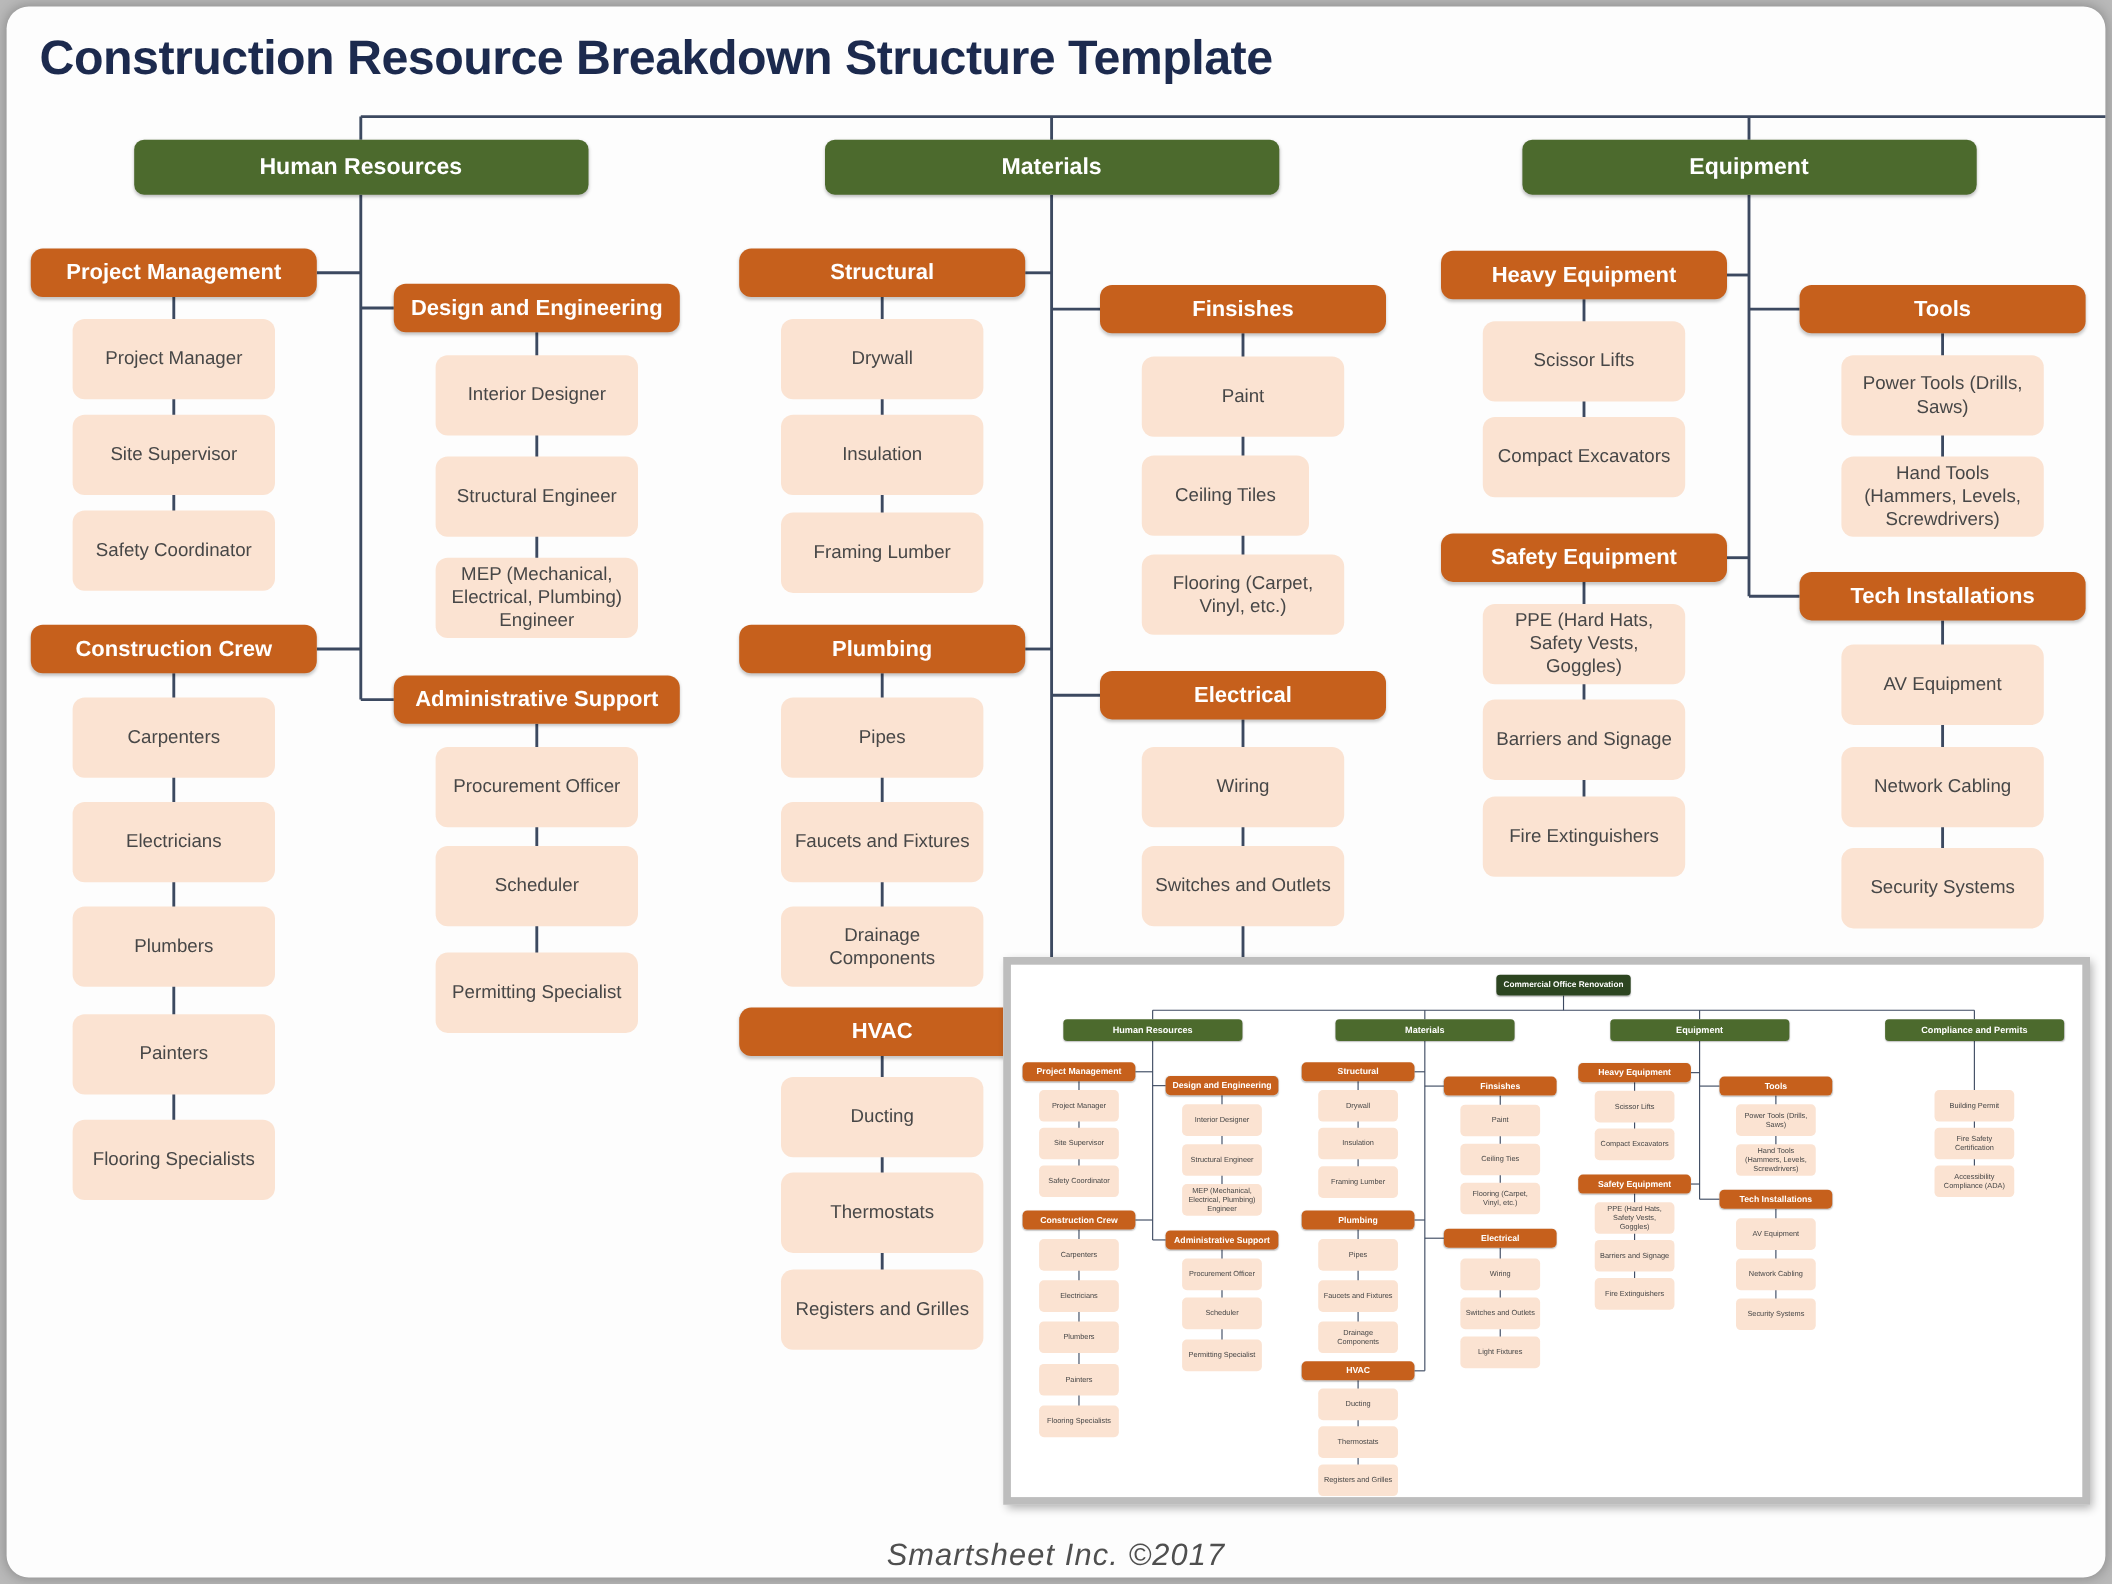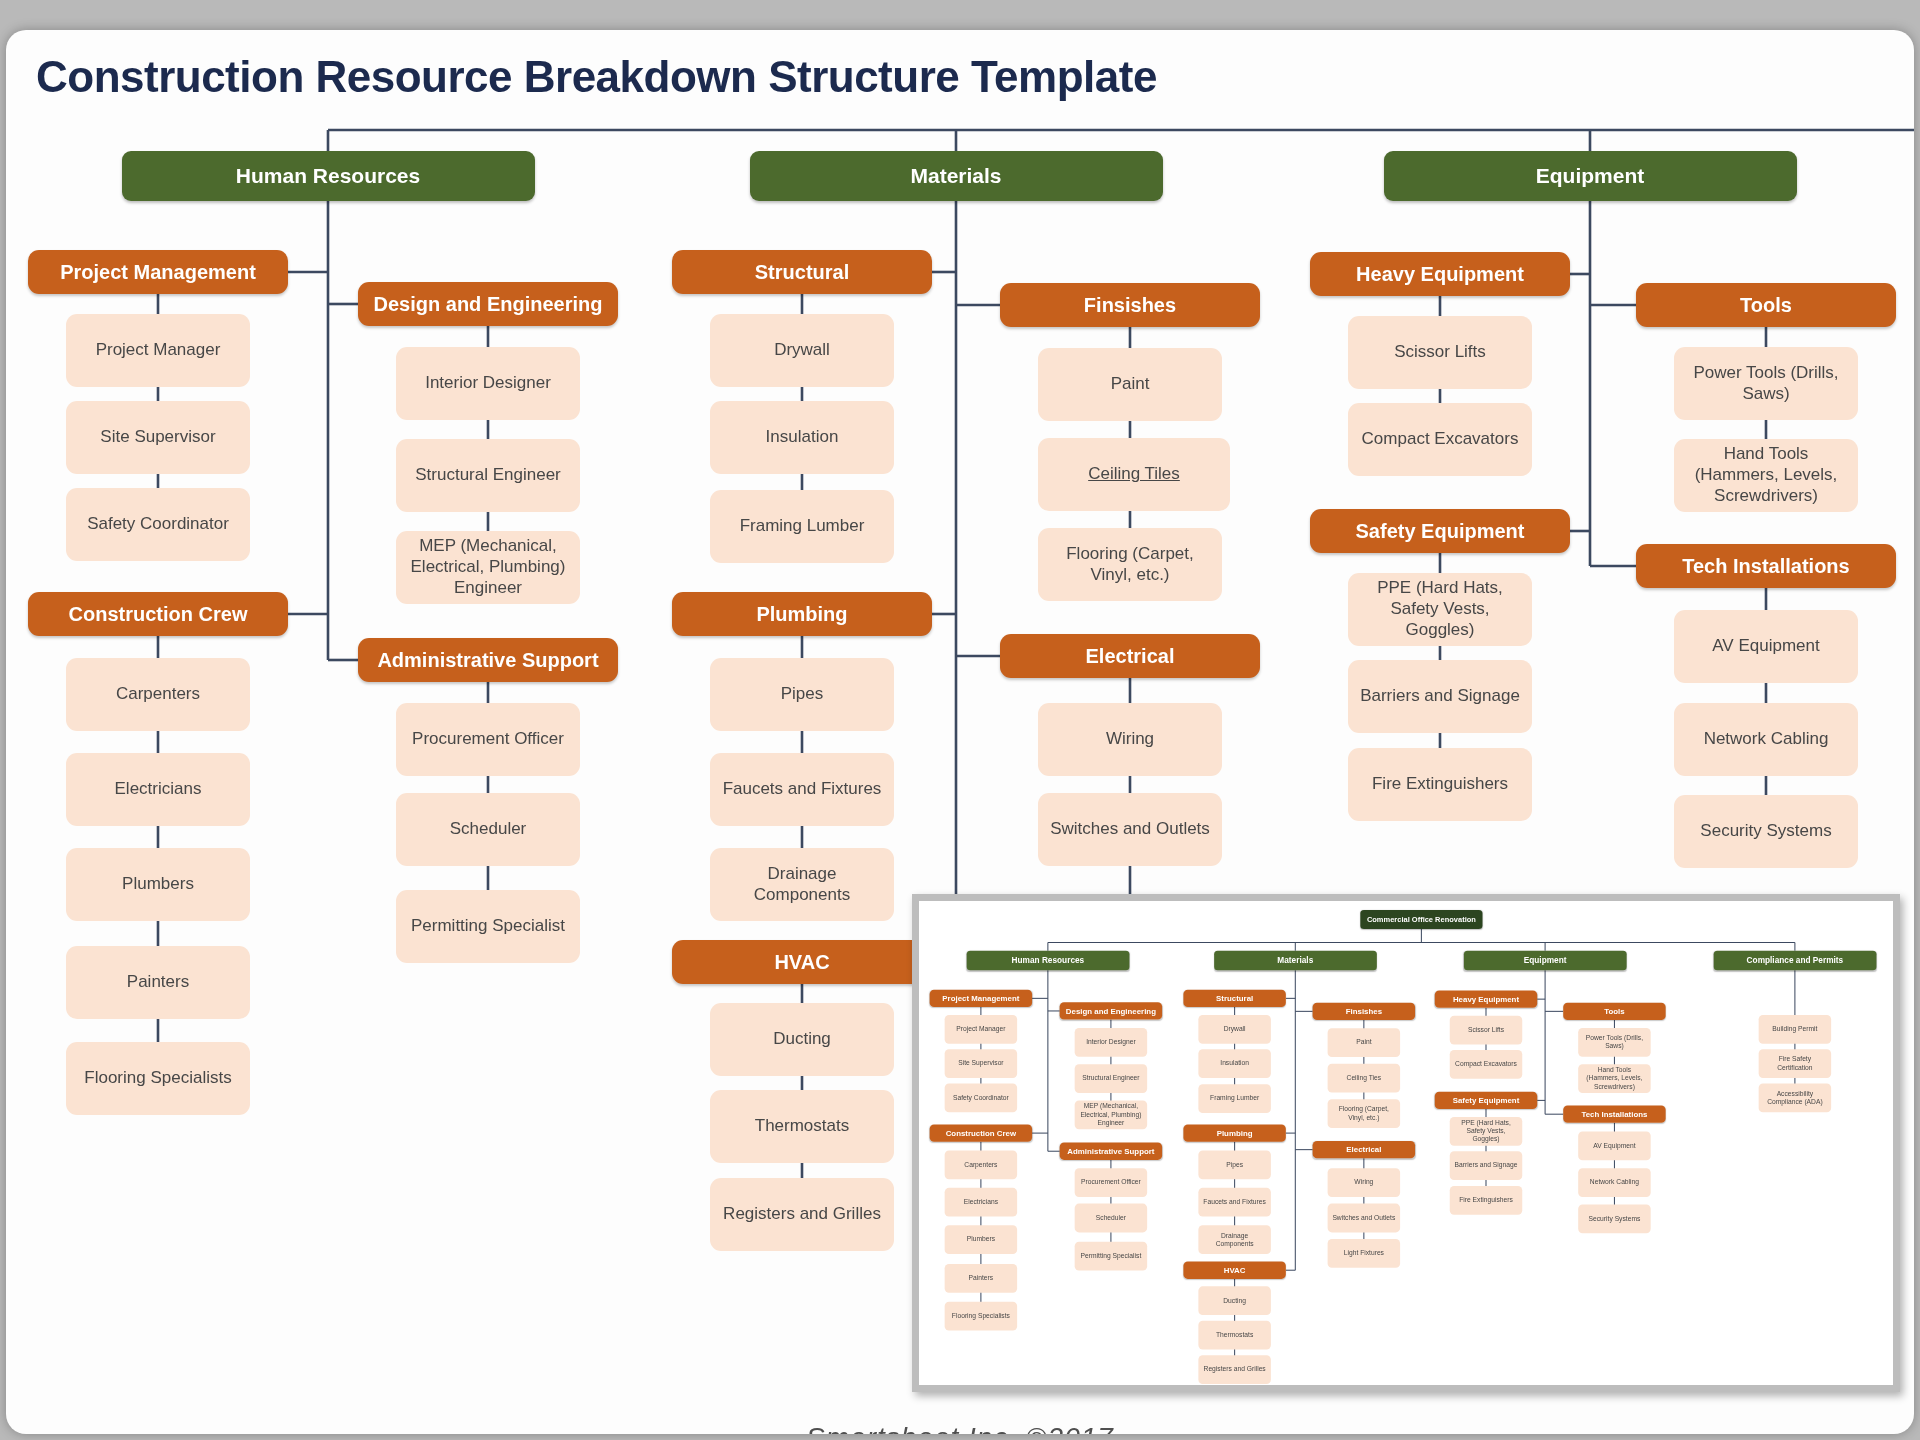--- a/index.html
+++ b/index.html
@@ -6,21 +6,20 @@
   body{
     width:1920px;height:1440px;position:relative;
     background:#b9b9b9;
     font-family:"Liberation Sans",sans-serif;
     overflow:hidden;
   }
   .card{
     position:absolute;left:6px;top:6px;right:6px;bottom:6px;
     background:#fdfdfd;border-radius:20px;overflow:hidden;
     box-shadow:0 0 12px rgba(0,0,0,.28);
-    margin-top:24px;
   }
   .page-title{
     position:absolute;left:30px;top:22px;
     font-size:44px;font-weight:bold;color:#1c2a4e;letter-spacing:-0.5px;
     white-space:nowrap;
   }
   svg.lines{position:absolute;left:0;top:0;}
   .node{
     position:absolute;display:flex;align-items:center;justify-content:center;
     text-align:center;box-sizing:border-box;padding:4px 8px;line-height:1.22;
@@ -114,21 +113,21 @@
       <div class="node leaf" style="left: 390px; top: 673px; width: 184px; height: 73px;">Procurement Officer</div>
       <div class="node leaf" style="left: 390px; top: 763px; width: 184px; height: 73px;">Scheduler</div>
       <div class="node leaf" style="left: 390px; top: 860px; width: 184px; height: 73px;">Permitting Specialist</div>
       <div class="node green" style="left: 115.5px; top: 121px; width: 413px; height: 50px;">Human Resources</div>
       <div class="node orange" style="left: 666px; top: 220px; width: 260px; height: 44px;">Structural</div>
       <div class="node leaf" style="left: 704px; top: 284px; width: 184px; height: 73px;">Drywall</div>
       <div class="node leaf" style="left: 704px; top: 371px; width: 184px; height: 73px;">Insulation</div>
       <div class="node leaf" style="left: 704px; top: 460px; width: 184px; height: 73px;">Framing Lumber</div>
       <div class="node orange" style="left: 994px; top: 253px; width: 260px; height: 44px;">Finsishes</div>
       <div class="node leaf" style="left: 1032px; top: 318px; width: 184px; height: 73px;">Paint</div>
-      <div class="node leaf" style="left: 1032px; top: 408px; width: 192px; height: 73px; text-decoration: underline;">Ceiling Tiles</div>
+      <div class="node leaf" style="left: 1032px; top: 408px; width: 152px; height: 73px;">Ceiling Tiles</div>
       <div class="node leaf" style="left: 1032px; top: 498px; width: 184px; height: 73px;">Flooring (Carpet, Vinyl, etc.)</div>
       <div class="node orange" style="left: 666px; top: 562px; width: 260px; height: 44px;">Plumbing</div>
       <div class="node leaf" style="left: 704px; top: 628px; width: 184px; height: 73px;">Pipes</div>
       <div class="node leaf" style="left: 704px; top: 723px; width: 184px; height: 73px;">Faucets and Fixtures</div>
       <div class="node leaf" style="left: 704px; top: 818px; width: 184px; height: 73px;">Drainage Components</div>
       <div class="node orange" style="left: 994px; top: 604px; width: 260px; height: 44px;">Electrical</div>
       <div class="node leaf" style="left: 1032px; top: 673px; width: 184px; height: 73px;">Wiring</div>
       <div class="node leaf" style="left: 1032px; top: 763px; width: 184px; height: 73px;">Switches and Outlets</div>
       <div class="node orange" style="left: 666px; top: 910px; width: 260px; height: 44px;">HVAC</div>
       <div class="node leaf" style="left: 704px; top: 973px; width: 184px; height: 73px;">Ducting</div>

